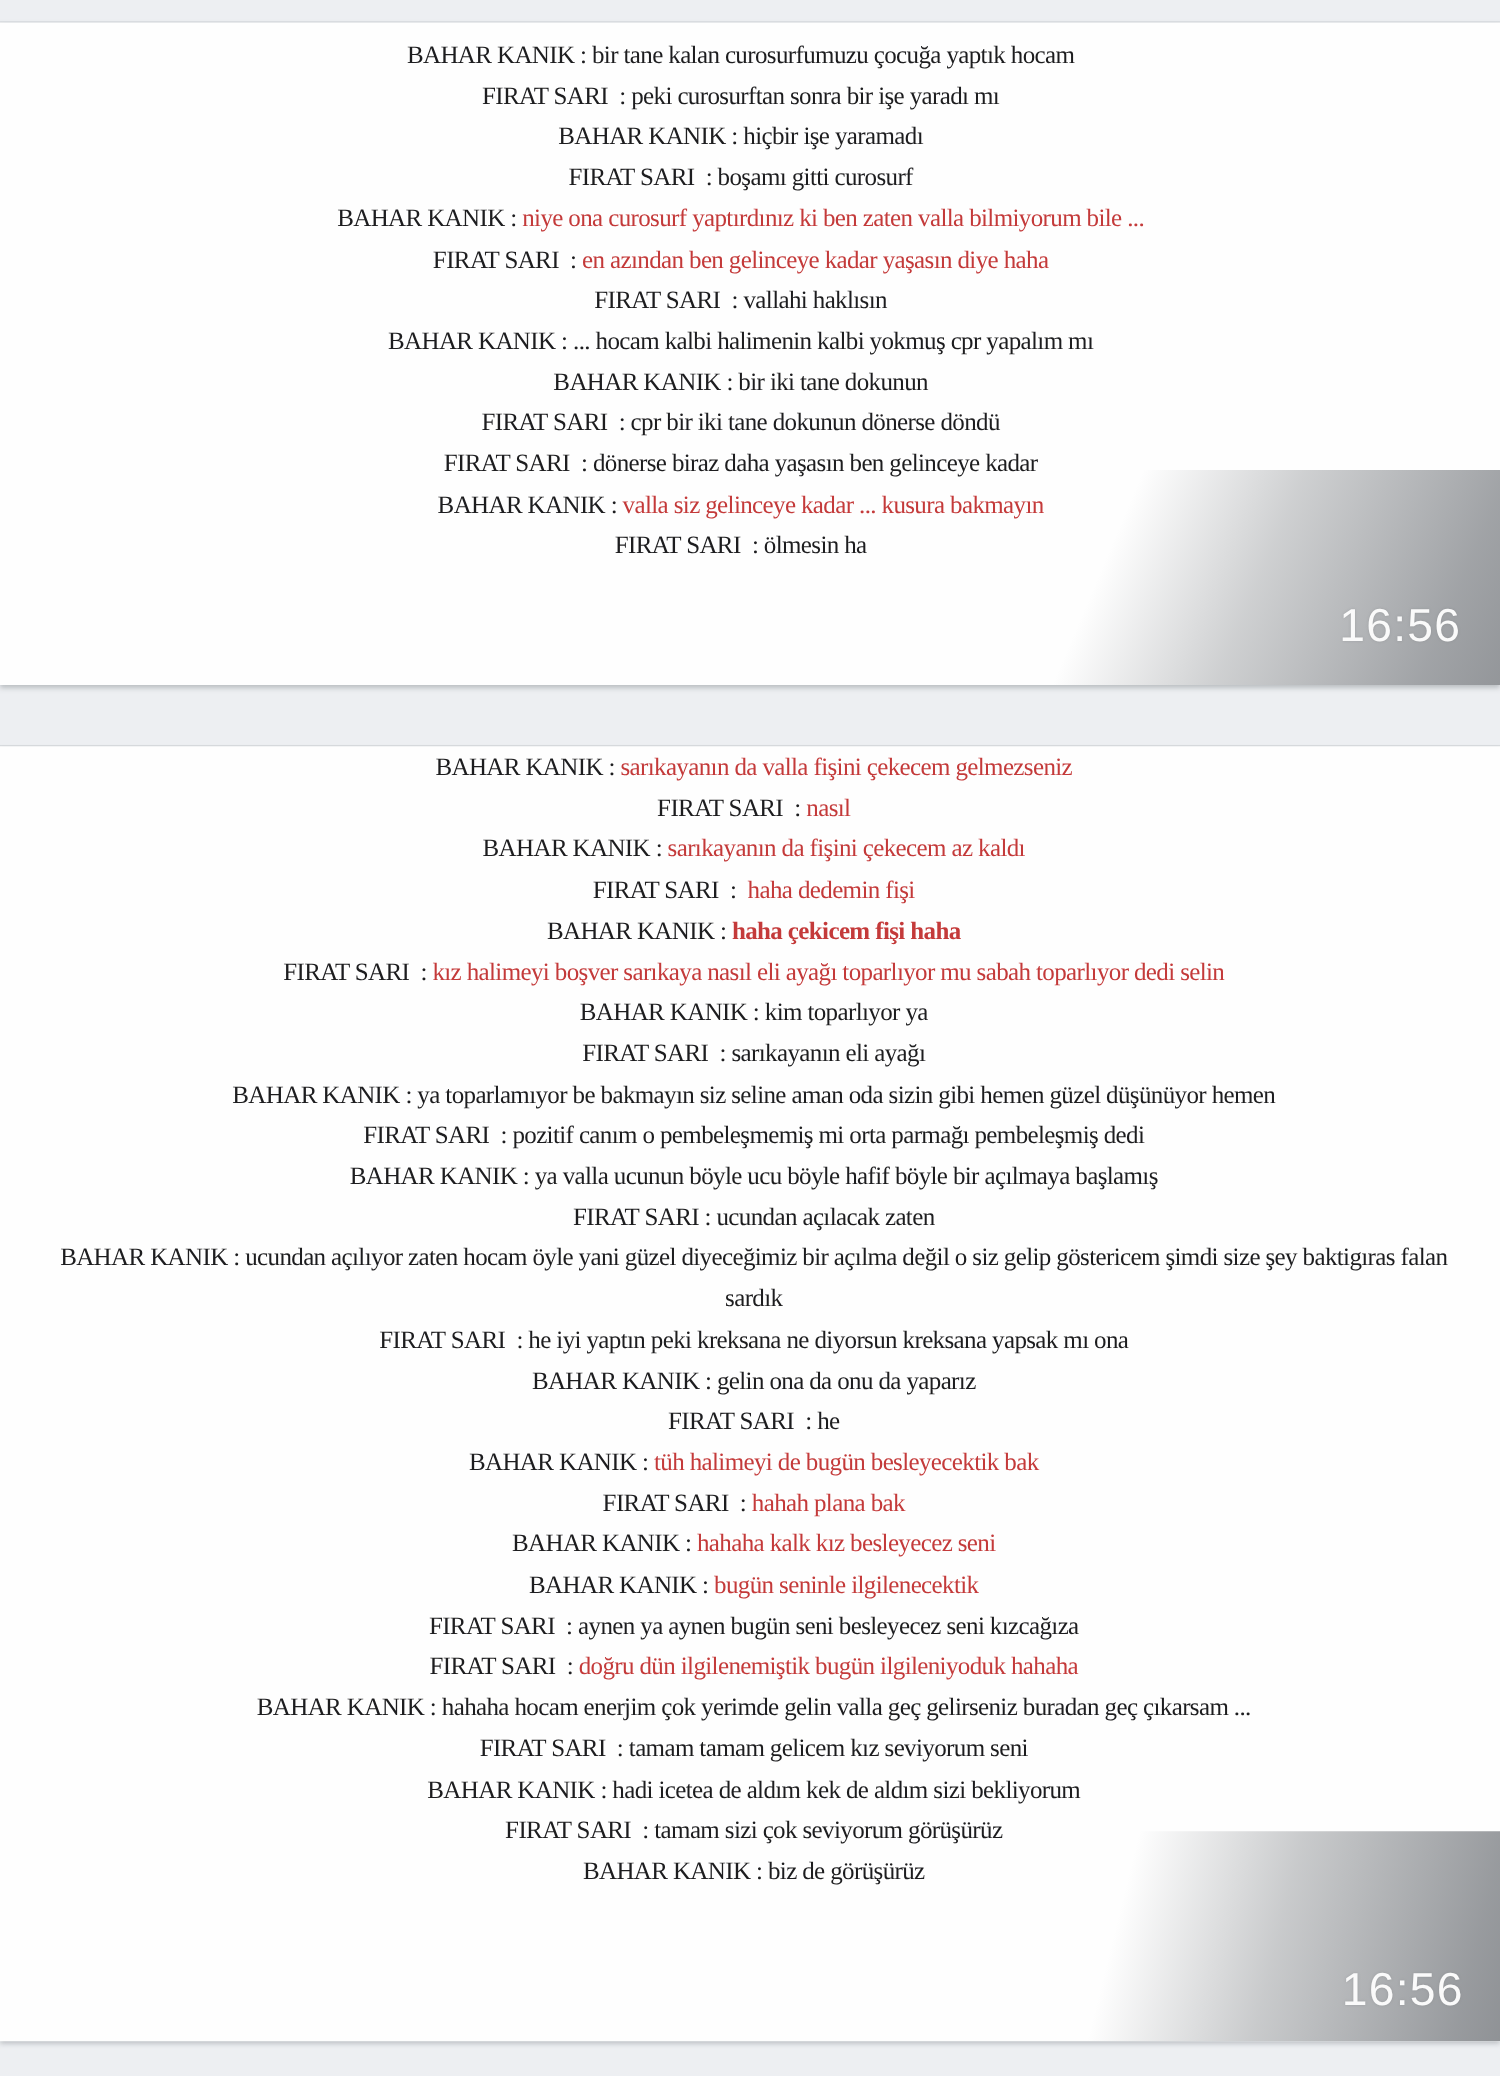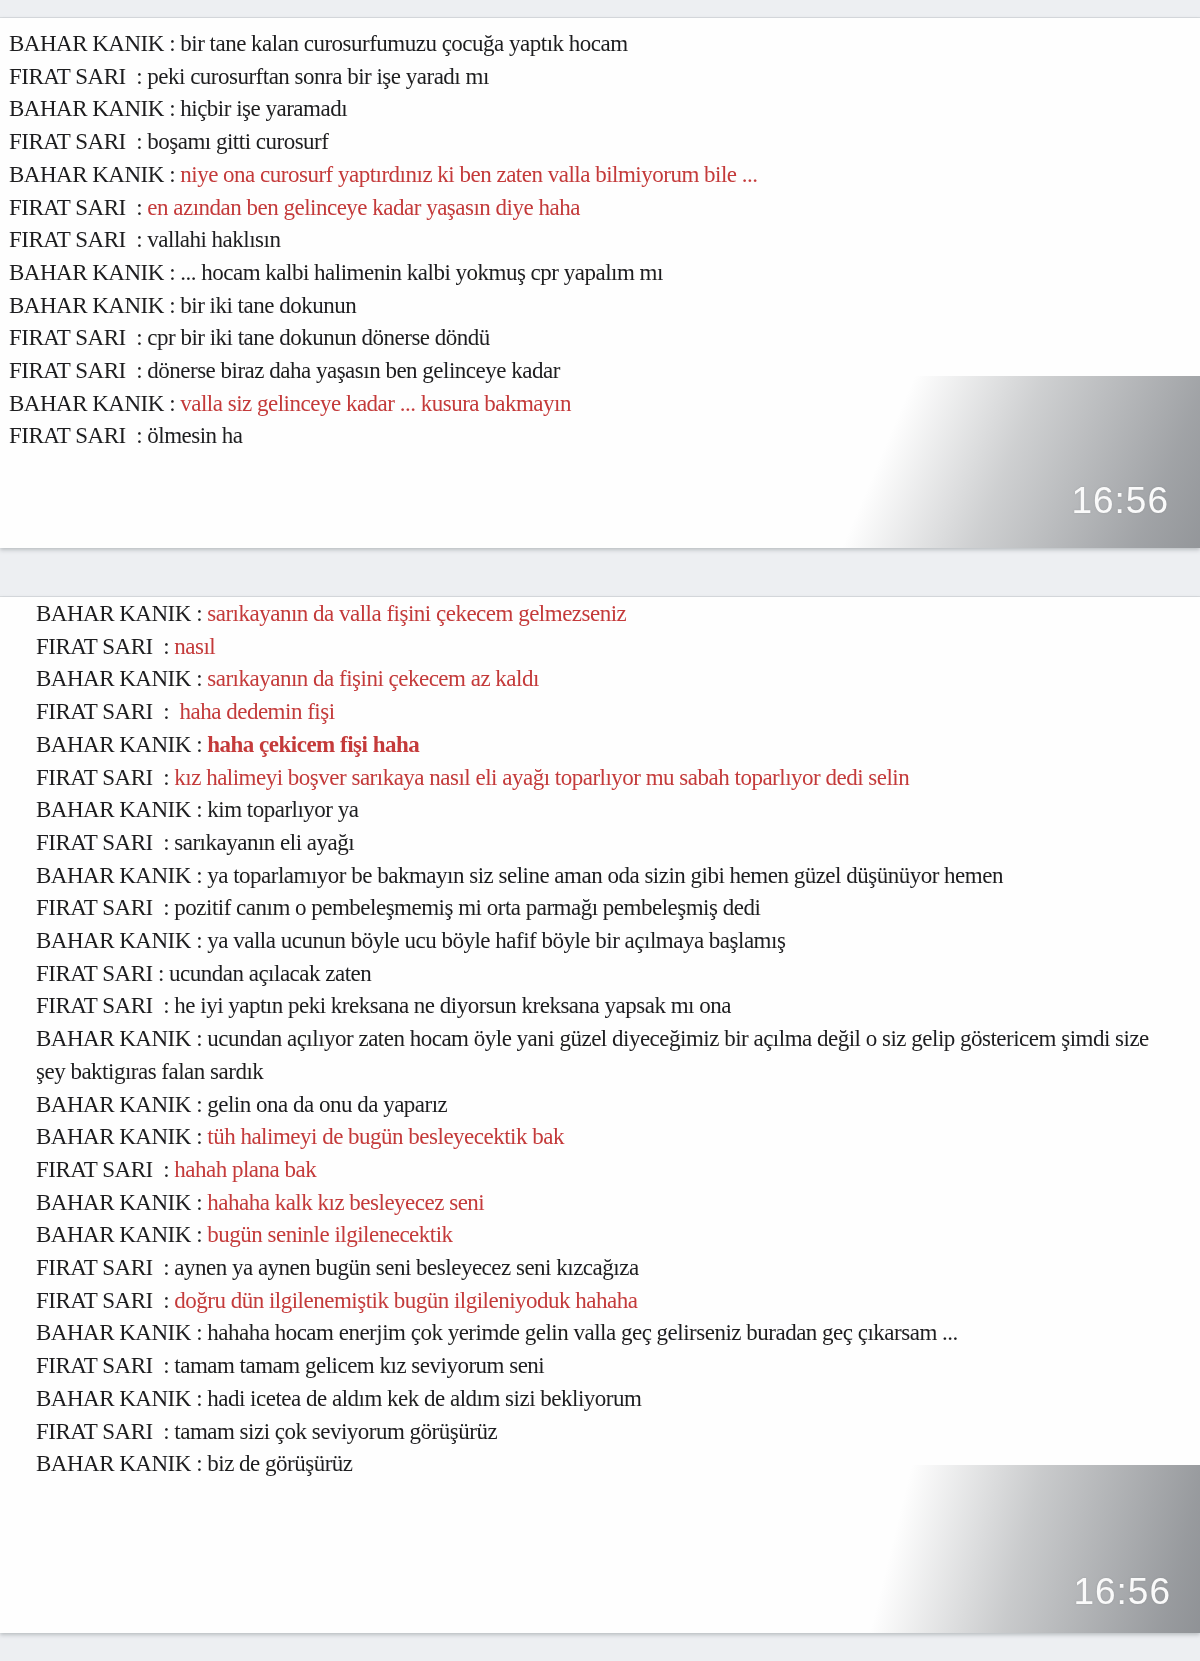--- a/index.html
+++ b/index.html
@@ -25,25 +25,26 @@
     background:var(--sheet-bg);
     overflow:hidden;
     box-shadow:0 2px 4px rgba(125,130,136,.45), 0 -1px 0 rgba(214,217,221,.9);
   }
   #block-0{top:18px;height:530px;}
   #block-1{top:597px;height:1036px;}
   .lines{position:relative;z-index:1;}
   #block-0 .lines{padding:10px 24px 0 9px;}
   #block-1 .lines{padding:1px 30px 0 36px;}
   .line{
-    font-size:23px;
+    font-size:20px;
     line-height:32.7px;
     letter-spacing:-0.5px;
     white-space:pre-wrap;
     color:var(--msg-black);
+    text-align:center;
   }
   .speaker{color:var(--msg-black);}
   .msg.red{color:var(--msg-red);}
   .msg.black{color:var(--msg-black);}
   .msg.bold{font-weight:bold;}
   .clock-overlay{
     position:absolute;right:0;bottom:0;z-index:2;
     pointer-events:none;
   }
   #block-0 .clock-overlay{
@@ -107,23 +108,24 @@
         <div class="line"><span class="speaker">BAHAR KANIK</span><span class="sep"> : </span><span class="msg red">sarıkayanın da fişini çekecem az kaldı</span></div>
         <div class="line"><span class="speaker">FIRAT SARI</span><span class="sep">  :  </span><span class="msg red">haha dedemin fişi</span></div>
         <div class="line"><span class="speaker">BAHAR KANIK</span><span class="sep"> : </span><span class="msg red bold">haha çekicem fişi haha</span></div>
         <div class="line"><span class="speaker">FIRAT SARI</span><span class="sep">  : </span><span class="msg red">kız halimeyi boşver sarıkaya nasıl eli ayağı toparlıyor mu sabah toparlıyor dedi selin</span></div>
         <div class="line"><span class="speaker">BAHAR KANIK</span><span class="sep"> : </span><span class="msg black">kim toparlıyor ya</span></div>
         <div class="line"><span class="speaker">FIRAT SARI</span><span class="sep">  : </span><span class="msg black">sarıkayanın eli ayağı</span></div>
         <div class="line"><span class="speaker">BAHAR KANIK</span><span class="sep"> : </span><span class="msg black">ya toparlamıyor be bakmayın siz seline aman oda sizin gibi hemen güzel düşünüyor hemen</span></div>
         <div class="line"><span class="speaker">FIRAT SARI</span><span class="sep">  : </span><span class="msg black">pozitif canım o pembeleşmemiş mi orta parmağı pembeleşmiş dedi</span></div>
         <div class="line"><span class="speaker">BAHAR KANIK</span><span class="sep"> : </span><span class="msg black">ya valla ucunun böyle ucu böyle hafif böyle bir açılmaya başlamış</span></div>
         <div class="line"><span class="speaker">FIRAT SARI</span><span class="sep"> : </span><span class="msg black">ucundan açılacak zaten</span></div>
+        <div class="line"><span class="speaker">BAHAR KANIK</span><span class="sep"> : </span><span class="msg black">ucundan açılıyor zaten hocam öyle yani güzel diyeceğimiz bir açılma değil o siz gelip göstericem şimdi size şey baktigıras falan sardık</span></div>
         <div class="line"><span class="speaker">FIRAT SARI</span><span class="sep">  : </span><span class="msg black">he iyi yaptın peki kreksana ne diyorsun kreksana yapsak mı ona</span></div>
-        <div class="line"><span class="speaker">BAHAR KANIK</span><span class="sep"> : </span><span class="msg black">ucundan açılıyor zaten hocam öyle yani güzel diyeceğimiz bir açılma değil o siz gelip göstericem şimdi size şey baktigıras falan sardık</span></div>
         <div class="line"><span class="speaker">BAHAR KANIK</span><span class="sep"> : </span><span class="msg black">gelin ona da onu da yaparız</span></div>
+        <div class="line"><span class="speaker">FIRAT SARI</span><span class="sep">  : </span><span class="msg black">he</span></div>
         <div class="line"><span class="speaker">BAHAR KANIK</span><span class="sep"> : </span><span class="msg red">tüh halimeyi de bugün besleyecektik bak</span></div>
         <div class="line"><span class="speaker">FIRAT SARI</span><span class="sep">  : </span><span class="msg red">hahah plana bak</span></div>
         <div class="line"><span class="speaker">BAHAR KANIK</span><span class="sep"> : </span><span class="msg red">hahaha kalk kız besleyecez seni</span></div>
         <div class="line"><span class="speaker">BAHAR KANIK</span><span class="sep"> : </span><span class="msg red">bugün seninle ilgilenecektik</span></div>
         <div class="line"><span class="speaker">FIRAT SARI</span><span class="sep">  : </span><span class="msg black">aynen ya aynen bugün seni besleyecez seni kızcağıza</span></div>
         <div class="line"><span class="speaker">FIRAT SARI</span><span class="sep">  : </span><span class="msg red">doğru dün ilgilenemiştik bugün ilgileniyoduk hahaha</span></div>
         <div class="line"><span class="speaker">BAHAR KANIK</span><span class="sep"> : </span><span class="msg black">hahaha hocam enerjim çok yerimde gelin valla geç gelirseniz buradan geç çıkarsam ...</span></div>
         <div class="line"><span class="speaker">FIRAT SARI</span><span class="sep">  : </span><span class="msg black">tamam tamam gelicem kız seviyorum seni</span></div>
         <div class="line"><span class="speaker">BAHAR KANIK</span><span class="sep"> : </span><span class="msg black">hadi icetea de aldım kek de aldım sizi bekliyorum</span></div>
         <div class="line"><span class="speaker">FIRAT SARI</span><span class="sep">  : </span><span class="msg black">tamam sizi çok seviyorum görüşürüz</span></div>

